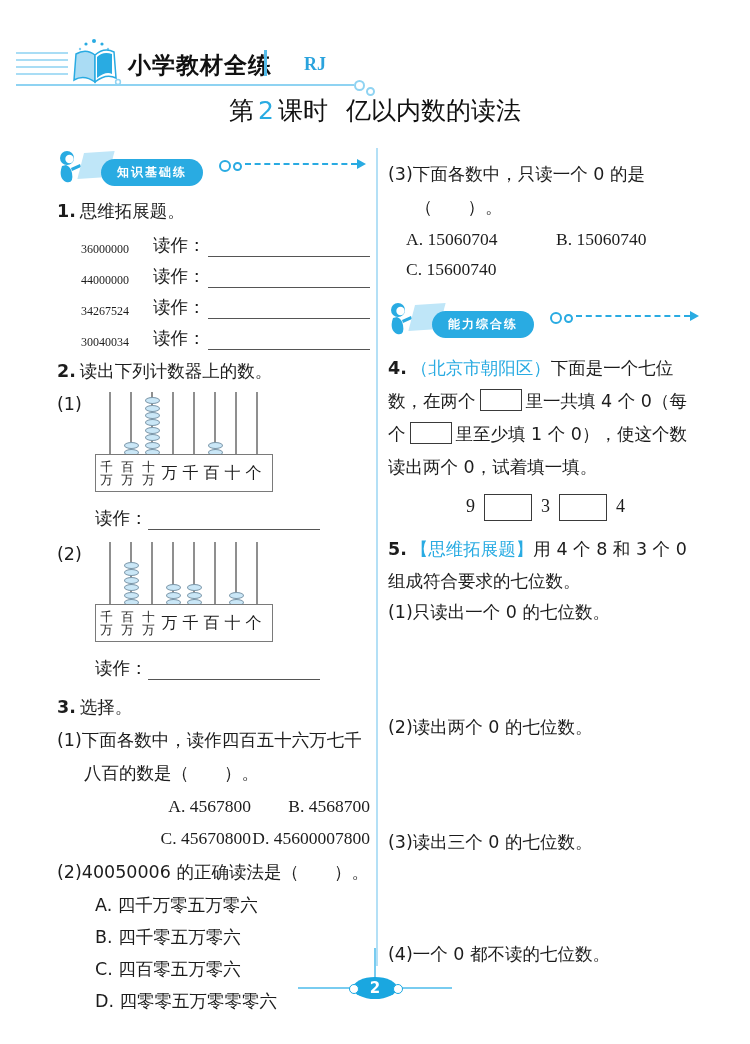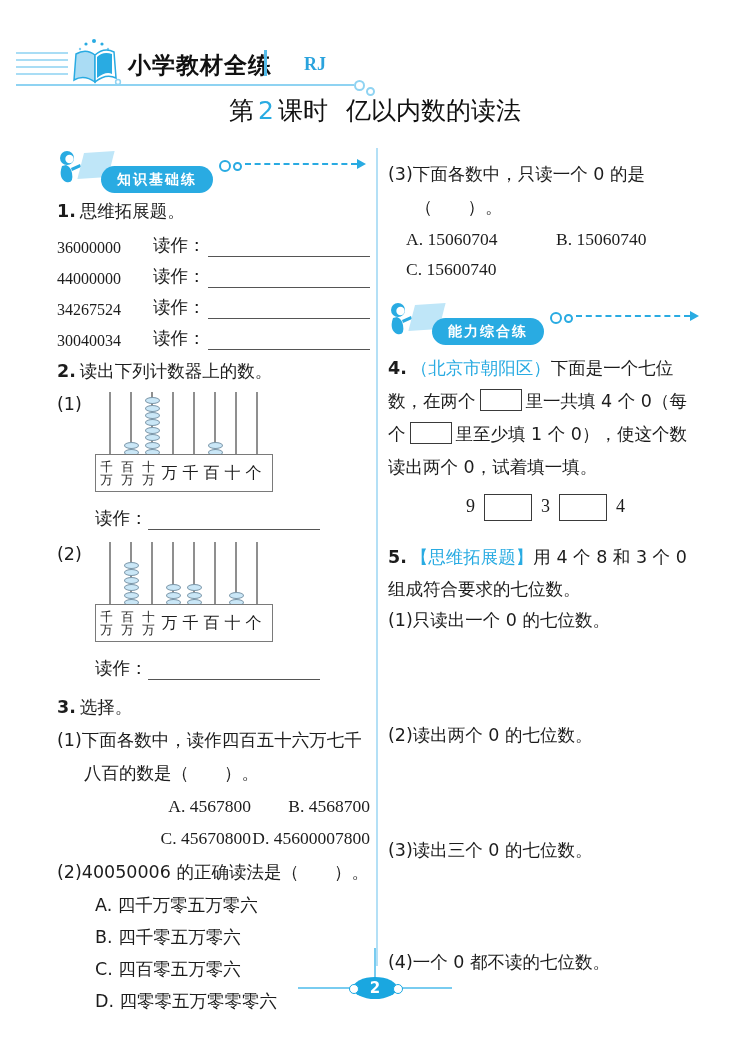--- a/index.html
+++ b/index.html
@@ -25,32 +25,32 @@
   .title .gap{display:inline-block;width:18px;}
   
   .divider{position:absolute;left:376px;top:148px;width:2px;height:818px;background:#b4e0f6;}
   .col-left{position:absolute;left:57px;top:148px;width:313px;}
   .col-right{position:absolute;left:388px;top:148px;width:315px;}
   
   .badge{position:relative;height:40px;margin-bottom:8px;}
   .badge .mascot{position:absolute;left:0;top:2px;}
   .badge .diamond{position:absolute;left:24px;top:4px;width:30px;height:26px;
                   background:#bfe6f8;transform:skewX(-18deg) rotate(-4deg);}
-  .badge .pill{position:absolute;left:44px;top:18px;height:27px;line-height:27px;padding:0 16px;
-               background:#29abe2;border-radius:14px;color:#fff;font-weight:bold;font-size:14px;letter-spacing:2px;}
+  .badge .pill{position:absolute;left:44px;top:11px;height:27px;line-height:27px;padding:0 16px;
+               background:#29abe2;border-radius:14px;color:#fff;font-weight:bold;font-size:12px;letter-spacing:2px;}
   .badge .ring{position:absolute;top:12px;width:8px;height:8px;border:2px solid #29abe2;border-radius:50%;background:#fff;}
   .badge .dash{position:absolute;top:15px;height:0;border-top:2px dashed #29abe2;}
   .badge .arrow{position:absolute;top:11px;width:0;height:0;
                 border-left:9px solid #29abe2;border-top:5px solid transparent;border-bottom:5px solid transparent;}
   
   .qtitle{font-size:17.5px;line-height:30px;}
   .qno{font-weight:bold;margin-right:4px;}
   .blue{color:#29abe2;}
   .num-row{display:flex;align-items:flex-end;height:31px;font-size:17.5px;}
-  .num-row .nval{width:96px;font-size:16px;}
+  .num-row .nval{width:96px;font-size:12px;text-align:center;}
   .num-row .dz{margin-right:2px;}
   .blank{display:inline-block;border-bottom:1.5px solid #555;height:20px;}
   .num-row .blank{flex:1 1 auto;}
   
   .counter{margin-top:6px;}
   .clabel{float:left;font-size:17.5px;margin-top:2px;}
   .abacus{position:relative;width:178px;height:100px;margin-left:38px;}
   .rod{position:absolute;top:0;width:2px;height:64px;background:#8f8f8f;}
   .abead{position:absolute;width:15px;height:7px;border-radius:50%;
          background:#cae7f7;border:1px solid #7d98aa;box-sizing:border-box;}
@@ -66,21 +66,21 @@
   .opt-grid{display:grid;grid-template-columns:156px 1fr;padding-left:38px;font-size:17.5px;line-height:32px;text-align:right;}
   .opt-list{padding-left:38px;font-size:17.5px;line-height:32px;}
   .opt-grid-r{display:grid;grid-template-columns:150px 1fr;padding-left:18px;font-size:17.5px;line-height:30px;}
   
   .q4text{font-size:17.5px;line-height:33px;margin-top:12px;}
   .ibox{display:inline-block;width:40px;height:20px;border:1.5px solid #3a3a3a;
         vertical-align:-4px;margin:0 4px;background:#fff;}
   .fill-row{margin-top:10px;font-size:18px;text-align:center;}
   .fbox{display:inline-block;width:46px;height:25px;border:1.5px solid #3a3a3a;
         vertical-align:middle;margin:0 9px;background:#fff;}
-  .q5intro{font-size:17.5px;line-height:32px;margin-top:20px;}
+  .q5intro{font-size:17.5px;line-height:32px;margin-top:12px;}
   .q5sub{font-size:17.5px;line-height:30px;}
   .sp84{margin-top:85px;}
   .sp80{margin-top:82px;}
   
   .footer{position:absolute;left:0;top:948px;width:750px;height:60px;}
   .fvline{position:absolute;left:374px;top:0;width:2px;height:32px;background:#79ccf0;}
   .fhl{position:absolute;top:39px;height:2px;background:#79ccf0;}
   .foval{position:absolute;left:353px;top:29px;width:44px;height:22px;background:#1aa7e0;border-radius:50%;
          color:#fff;text-align:center;line-height:22px;font-size:15px;font-weight:bold;}
   .fdot{position:absolute;top:36px;width:8px;height:8px;background:#fff;border:1.5px solid #1aa7e0;border-radius:50%;}

